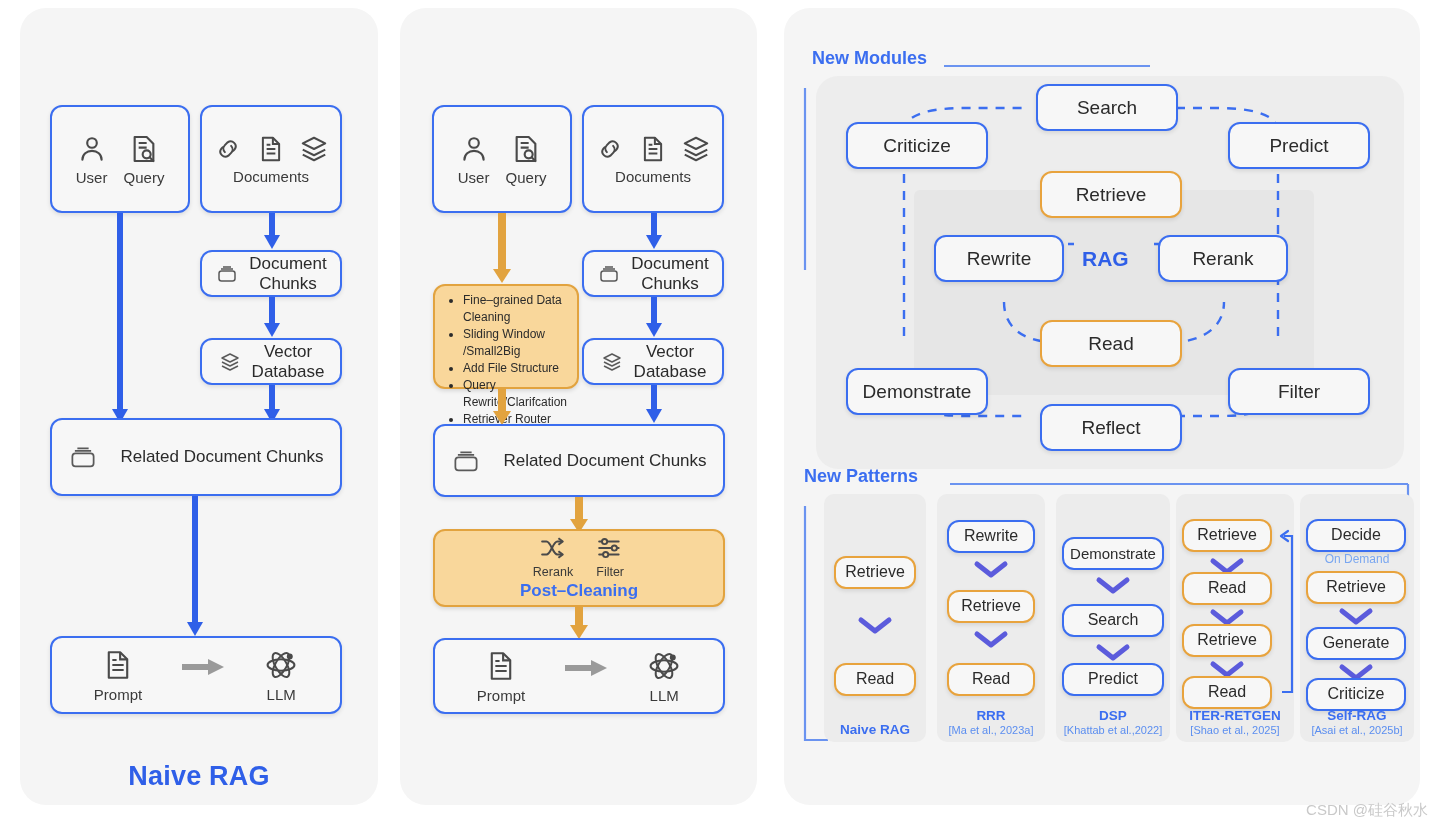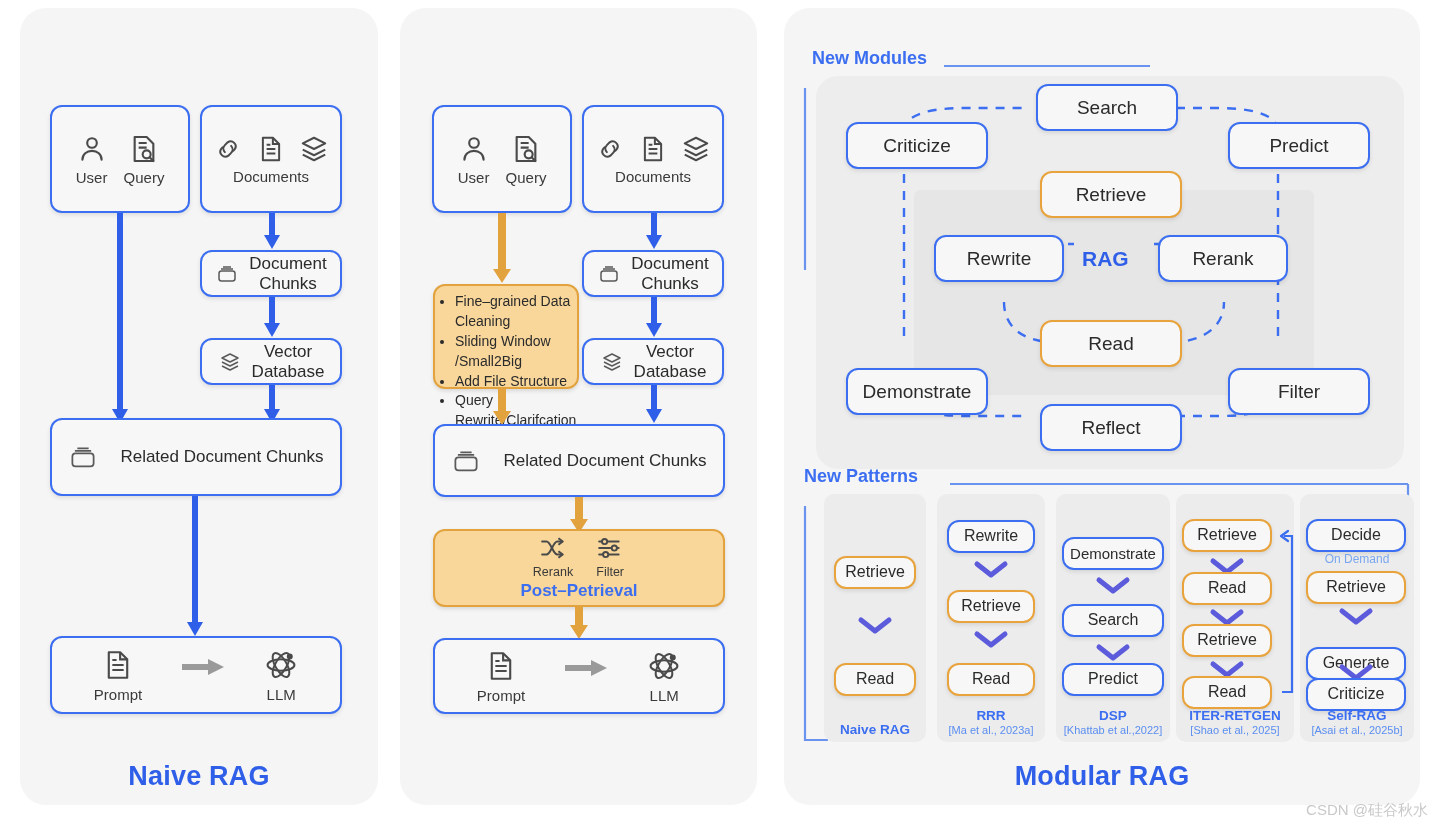--- a/index.html
+++ b/index.html
@@ -58,21 +58,21 @@
 
   
   .amber {
     position: absolute;
     background: #f9d79b;
     border: 2px solid #e2a33f;
     border-radius: 12px;
     box-shadow: 0 2px 4px rgba(0,0,0,0.12);
   }
   .amber ul { margin: 0; padding: 6px 0 0 20px; }
-  .amber li { font-size: 14px; color: #2b2b2b; line-height: 1.42; }
+  .amber li { font-size: 12px; color: #2b2b2b; line-height: 1.42; margin-left: 8px; }
   .amber .stage {
     text-align: center; color: #3b6ef0; font-weight: bold;
     font-size: 17px; margin-top: 2px;
   }
 
   
   .sect-label {
     position: absolute;
     color: #3b6ef0;
     font-weight: bold;
@@ -393,21 +393,21 @@
         <div class="iconcell">
           <svg width="30" height="26" viewBox="0 0 26 24" fill="none" stroke="#4a4a4a" stroke-width="1.8">
             <path d="M3 6h18M3 12h18M3 18h18" stroke-linecap="round"></path>
             <circle cx="8" cy="6" r="2.4" fill="#f9d79b"></circle>
               <circle cx="17" cy="12" r="2.4" fill="#f9d79b"></circle>
               <circle cx="9" cy="18" r="2.4" fill="#f9d79b"></circle>
           </svg>
           <span class="cap" style="font-size:12.5px">Filter</span>
         </div>
       </div>
-      <div class="stage">Post–Petrieval</div>
+      <div class="stage">Post–Cleaning</div>
     </div>
 
     <div class="arrow" style="left:170px; top:599px;">
       <svg width="18" height="34">
           <path d="M9 0 L9 20" stroke="#e2a33f" stroke-width="8"></path>
           <path d="M0 18 L9 32 L18 18 Z" fill="#e2a33f"></path>
         </svg>
     </div>
 
     <div class="node" style="left:33px; top:630px; width:292px; height:76px;">
@@ -590,29 +590,28 @@
     <div class="node" style="left:522px; top:511px; width:100px; height:33px;">
       <span class="lbl" style="font-size:16px">Decide</span>
     </div>
     <div class="ondemand" style="left:516px; top:544px; width:114px;">On Demand</div>
     <div class="node orange" style="left:522px; top:563px; width:100px; height:33px;">
       <span class="lbl" style="font-size:16px">Retrieve</span>
     </div>
     <svg class="arrow" style="left:556px; top:601px;" width="32" height="16">
       <path d="M2 2 L16 13 L30 2" stroke="#5b5bdc" stroke-width="5" fill="none" stroke-linecap="round" stroke-linejoin="round"></path>
     </svg>
-    <div class="node" style="left:522px; top:639px; width:100px; height:33px;">
+    <div class="node" style="left:522px; top:619px; width:100px; height:33px;">
       <span class="lbl" style="font-size:16px">Generate</span>
     </div>
     <svg class="arrow" style="left:556px; top:657px;" width="32" height="16">
       <path d="M2 2 L16 13 L30 2" stroke="#5b5bdc" stroke-width="5" fill="none" stroke-linecap="round" stroke-linejoin="round"></path>
     </svg>
     <div class="node" style="left:522px; top:670px; width:100px; height:33px;">
       <span class="lbl" style="font-size:16px">Criticize</span>
     </div>
     <div class="pat-name" style="left:516px; top:700px; width:114px;">Self-RAG</div>
     <div class="pat-cite" style="left:510px; top:716px; width:126px;">[Asai et al., 2025b]</div>
 
-    <div class="ptitle" style="top:753px;">Modular RAG</div>
   </div>
 
   <div class="watermark">CSDN @硅谷秋水</div>
 </div>
 
 </body></html>

